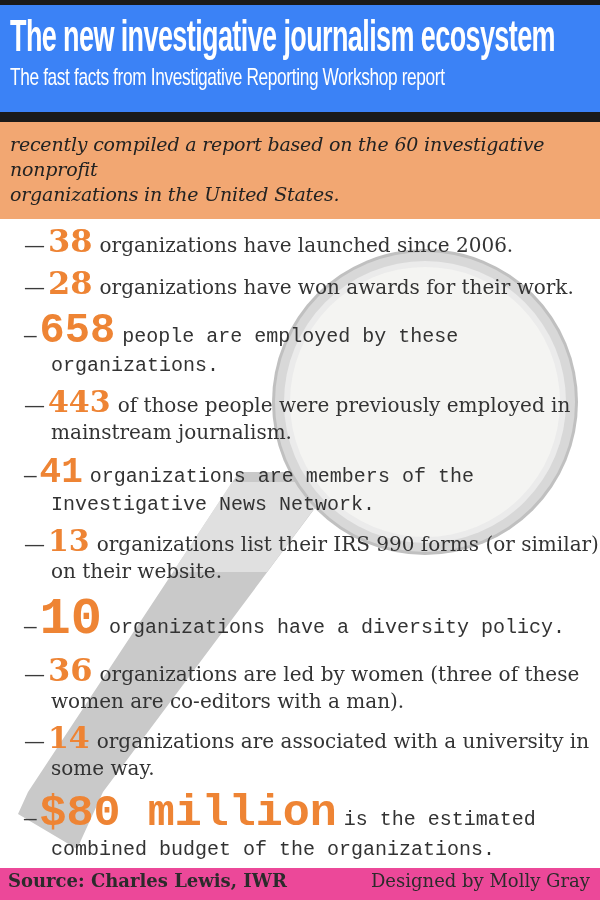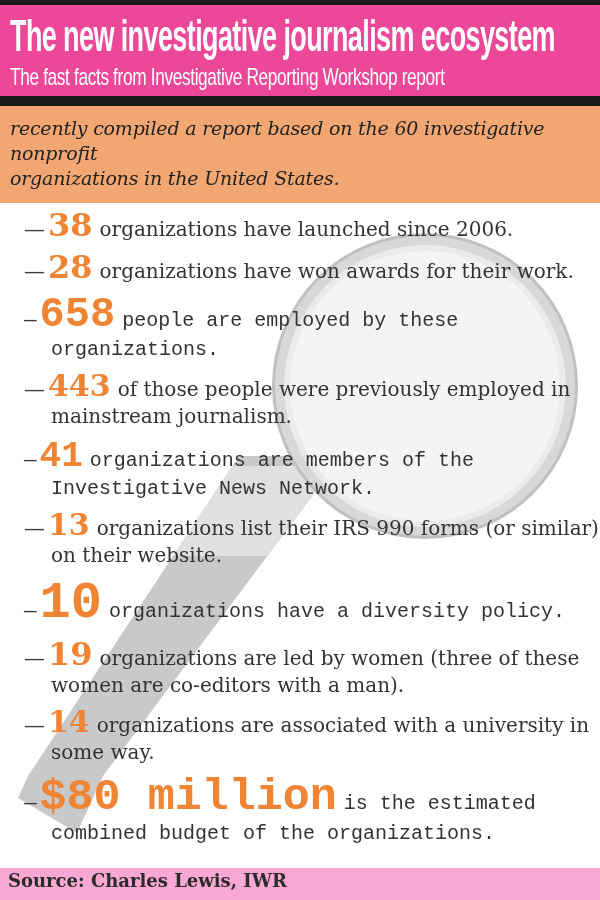--- a/index.html
+++ b/index.html
@@ -4,21 +4,21 @@
 <style>
   html,body{margin:0;padding:0;}
   body{
     width:600px;height:900px;
     display:flex;flex-direction:column;
     background:#ffffff;overflow:hidden;
     font-family:"DejaVu Serif",serif;
   }
   .top-bar{height:5px;background:#1a1a1a;flex:none;}
   
-  .header{background:#ec4899;padding:8px 10px 4px 10px;flex:none;}
+  .header{background:#3b82f6;padding:8px 10px 20px 10px;flex:none;}
   .title-line{height:46px;white-space:nowrap;overflow:visible;}
   .title-text{
     display:inline-block;transform:scaleX(.60);transform-origin:0 50%;
     font-family:"Liberation Sans",sans-serif;font-weight:700;
     font-size:45px;line-height:46px;color:#ffffff;letter-spacing:-1px;
   }
   .subtitle-line{height:30px;white-space:nowrap;margin-top:3px;}
   .subtitle-text{
     display:inline-block;transform:scaleX(.72);transform-origin:0 50%;
     font-family:"Liberation Sans",sans-serif;font-weight:400;
@@ -48,21 +48,21 @@
   .scale-sm{font-size:30px;text-align:center;}
   .scale-md{font-size:32px;}
   .scale-lg{font-size:36px;}
   .scale-xl{font-size:52px;text-align:right;}
   .scale-xxl{font-size:42px;}
   .scale-huge{font-size:45px;}
   .fact-text{color:#333333;}
   
   .footer{
     flex:none;display:flex;justify-content:space-between;align-items:flex-end;
-    padding:2px 10px 9px 8px;font-size:18px;color:#2b2b2b;background:#f9a8d4;
+    padding:2px 10px 9px 8px;font-size:18px;color:#2b2b2b;background:#ec4899;
     position:relative;z-index:2;
   }
   .footer .source{font-weight:700;}
 </style>
 </head>
 <body>
 
 <div class="top-bar"></div>
 
 <div class="header">
@@ -96,21 +96,22 @@
     <circle cx="425" cy="183" r="135" fill="#F4F4F2"></circle>
   </svg>
   <div class="facts-list" id="facts-list">
       <div class="fact"><span class="dash">—</span><span class="num scale-md">38</span><span class="fact-text">organizations have launched since 2006.</span></div>
       <div class="fact"><span class="dash">—</span><span class="num scale-md">28</span><span class="fact-text">organizations have won awards for their work.</span></div>
       <div class="fact gap"><span class="dash">—</span><span class="num scale-xxl">658</span><span class="fact-text">people are employed by these organizations.</span></div>
       <div class="fact"><span class="dash">—</span><span class="num scale-sm">443</span><span class="fact-text">of those people were previously employed in mainstream journalism.</span></div>
       <div class="fact gap"><span class="dash">—</span><span class="num scale-lg">41</span><span class="fact-text">organizations are members of the Investigative News Network.</span></div>
       <div class="fact"><span class="dash">—</span><span class="num scale-sm">13</span><span class="fact-text">organizations list their IRS 990 forms (or similar) on their website.</span></div>
       <div class="fact gap"><span class="dash">—</span><span class="num scale-xl">10</span><span class="fact-text">organizations have a diversity policy.</span></div>
-      <div class="fact"><span class="dash">—</span><span class="num scale-md">19</span><span class="fact-text">organizations are led by women (three of these women are co-editors with a man).</span></div>
+      <div class="fact"><span class="dash">—</span><span class="num scale-md">36</span><span class="fact-text">organizations are led by women (three of these women are co-editors with a man).</span></div>
       <div class="fact"><span class="dash">—</span><span class="num scale-sm">14</span><span class="fact-text">organizations are associated with a university in some way.</span></div>
       <div class="fact gap"><span class="dash">—</span><span class="num scale-huge">$80 million</span><span class="fact-text">is the estimated combined budget of the organizations.</span></div>
     </div>
 </div>
 
 <div class="footer">
   <span class="source">Source: Charles Lewis, IWR</span>
+  <span class="credit">Designed by Molly Gray</span>
 </div>
 
 </body></html>

